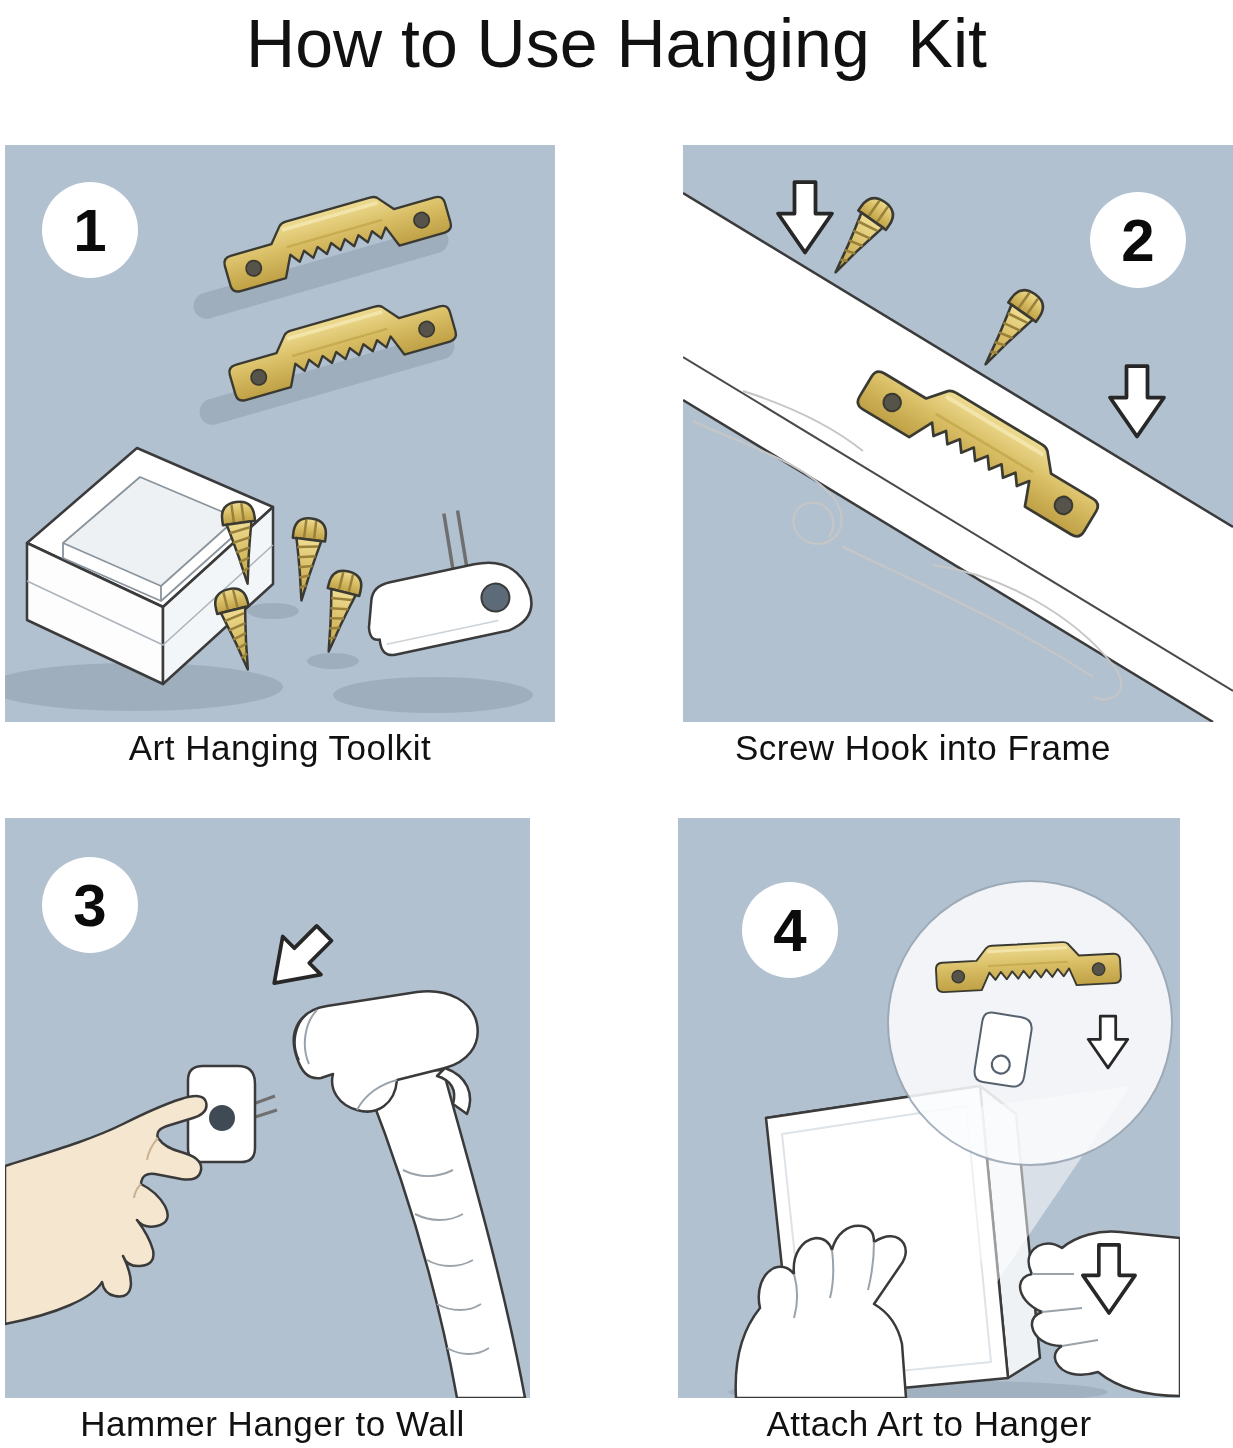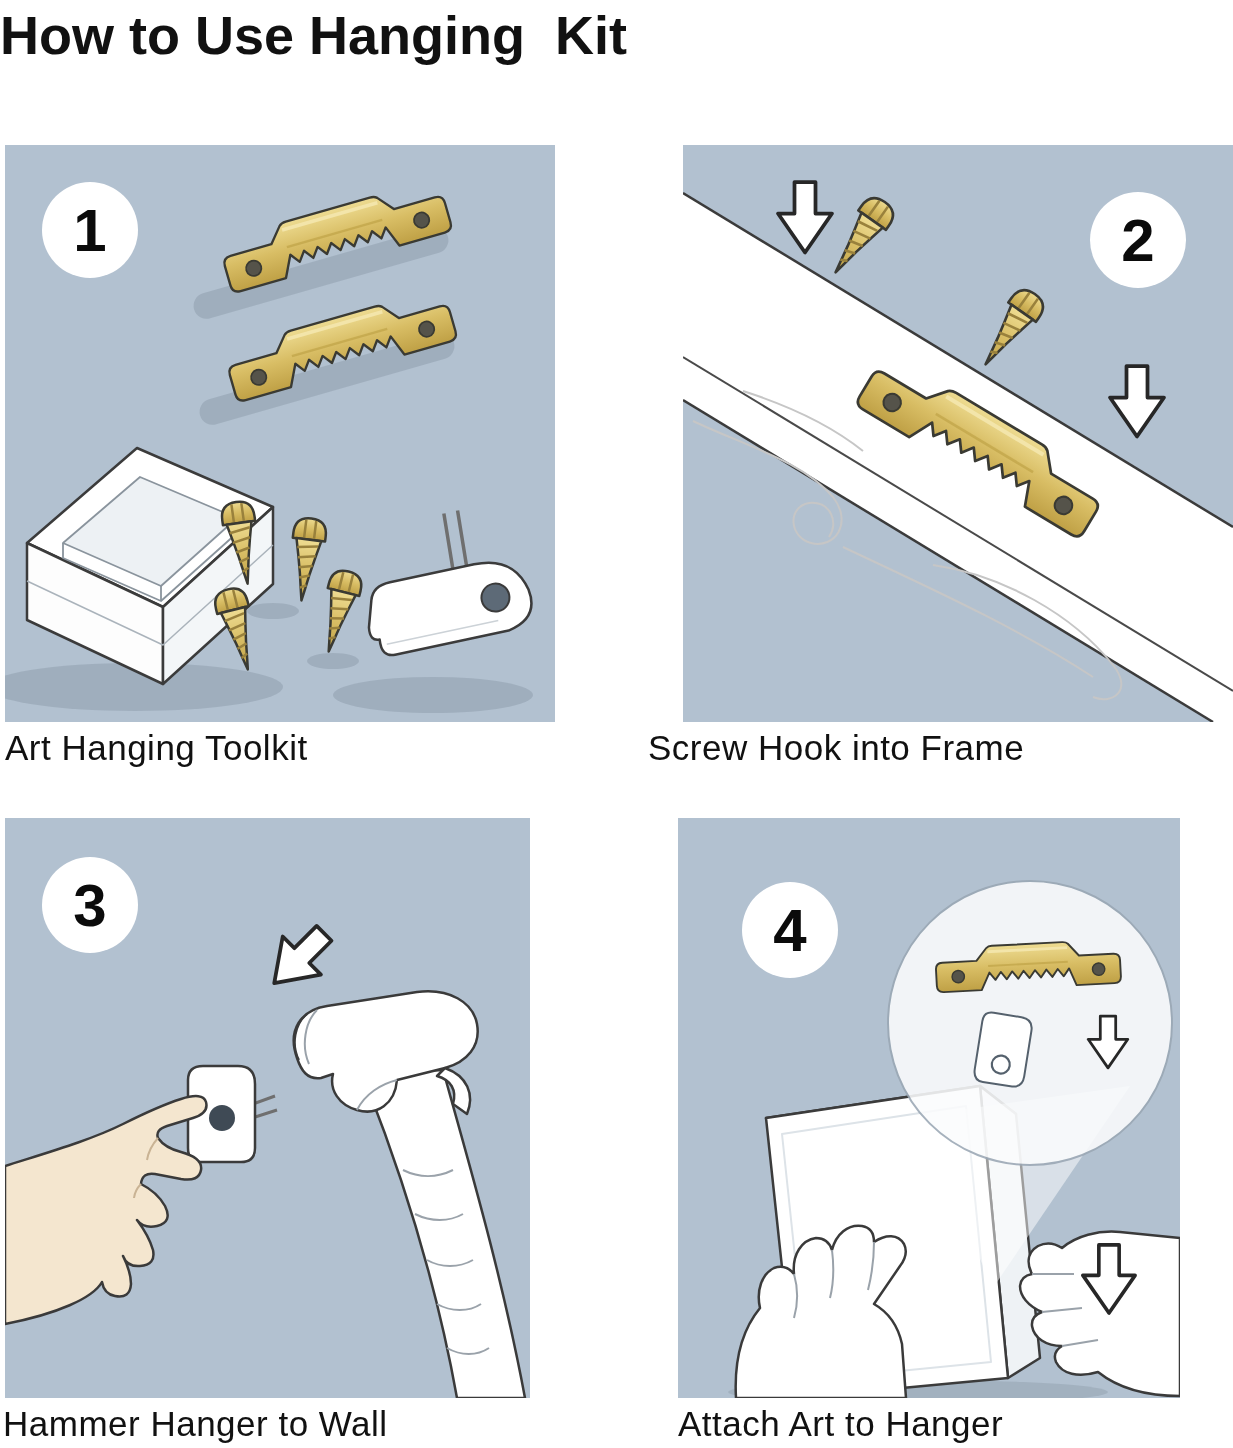--- a/index.html
+++ b/index.html
@@ -1,29 +1,29 @@
 <!DOCTYPE html>
 <html style="--page-bg: #ffffff; --panel-bg: #b2c1d0; --brass: #d8bd64; --brass-dark: #bfa045; --outline: #3b3b3b; --skin: #f4e6cf; --text: #111111;"><head>
 <meta charset="utf-8">
 <style>
   *{margin:0;padding:0;box-sizing:border-box}
   html,body{width:1233px;height:1448px}
   body{position:relative;background:var(--page-bg,#ffffff);font-family:"Liberation Sans",sans-serif;overflow:hidden}
-  .title{position:absolute;left:0;top:4px;width:100%;font-size:54px;font-weight:700;color:var(--text,#111);white-space:pre}
+  .title{position:absolute;left:0;top:4px;width:100%;text-align:center;font-size:68px;font-weight:400;color:var(--text,#111);white-space:pre}
   .panel{position:absolute;background:var(--panel-bg,#b2c1d0)}
   .panel svg.art{position:absolute;left:0;top:0;width:100%;height:100%;display:block}
   .numcircle{position:absolute;width:96px;height:96px;border-radius:50%;background:#ffffff;display:flex;align-items:center;justify-content:center;font-size:60px;font-weight:700;color:#0b0b0b}
   .p1{left:5px;top:145px;width:550px;height:577px}
   .p2{left:683px;top:145px;width:550px;height:577px}
   .p3{left:5px;top:818px;width:525px;height:580px}
   .p4{left:678px;top:818px;width:502px;height:580px}
-  .cap{position:absolute;text-align:left;font-size:35px;color:var(--text,#111);letter-spacing:.5px}
+  .cap{position:absolute;text-align:center;font-size:35px;color:var(--text,#111);letter-spacing:.5px}
   .cap1{left:5px;top:728px;width:550px}
   .cap2{left:648px;top:728px;width:550px}
-  .cap3{left:3px;top:1404px;width:525px}
+  .cap3{left:10px;top:1404px;width:525px}
   .cap4{left:678px;top:1404px;width:502px}
   .nc1{left:37px;top:37px}
   .nc2{left:407px;top:47px}
   .nc3{left:37px;top:39px}
   .nc4{left:64px;top:64px}
 </style>
 </head>
 <body>
 
 <svg width="0" height="0" style="position:absolute" aria-hidden="true">

